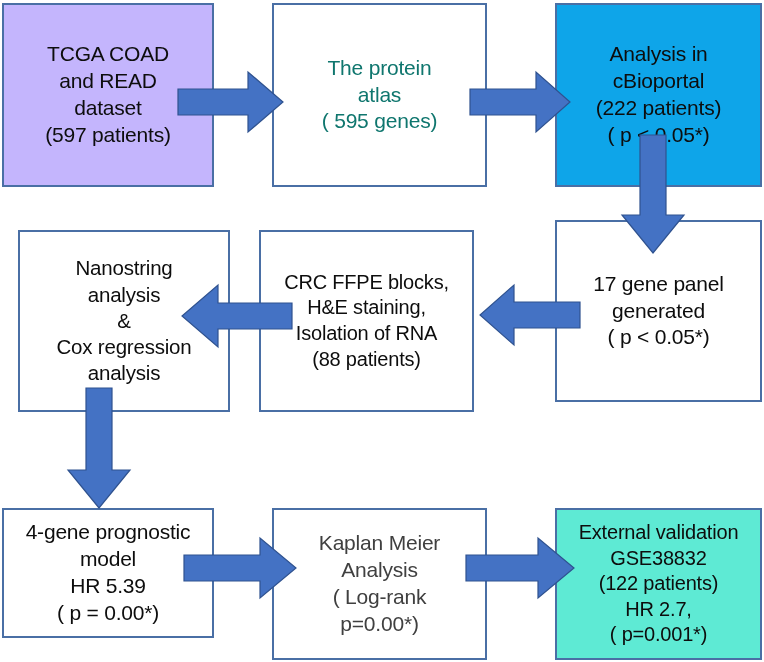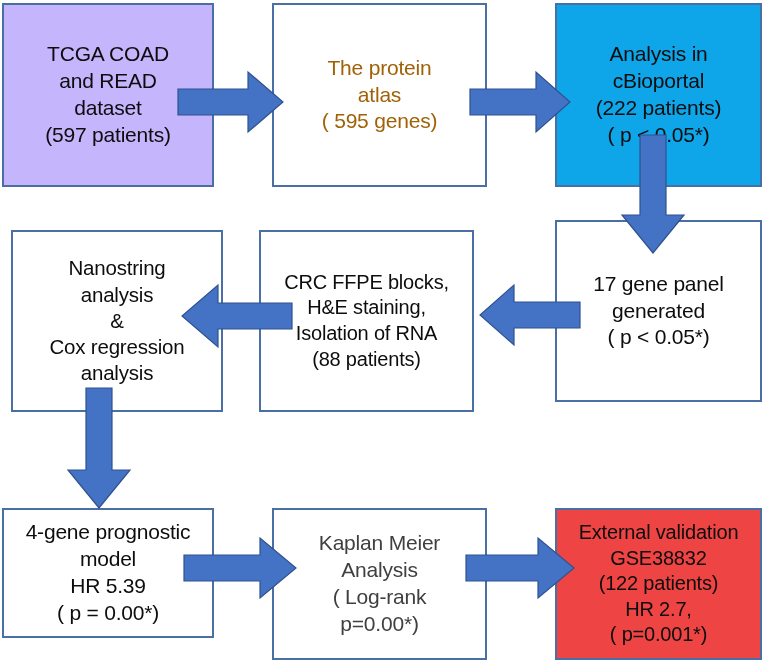--- a/index.html
+++ b/index.html
@@ -49,21 +49,21 @@
   .arrow-shape {
     fill: #4472c4;
     stroke: #2f528f;
     stroke-width: 1.2;
   }
   
   #node-tcga      { left: 2px;   top: 3px;   width: 212px; height: 184px; }
   #node-atlas     { left: 272px; top: 3px;   width: 215px; height: 184px; }
   #node-cbio      { left: 555px; top: 3px;   width: 207px; height: 184px; }
   
-  #node-nano      { left: 11px;   top: 230px; width: 212px; height: 182px; }
+  #node-nano      { left: 18px;   top: 230px; width: 212px; height: 182px; }
   #node-crc       { left: 259px; top: 230px; width: 215px; height: 182px; }
   #node-panel     { left: 555px; top: 220px; width: 207px; height: 182px; }
   
   #node-model     { left: 2px;   top: 508px; width: 212px; height: 130px; }
   #node-km        { left: 272px; top: 508px; width: 215px; height: 152px; }
   #node-ext       { left: 555px; top: 508px; width: 207px; height: 152px; }
   
   #node-crc  .node-text { font-size: 20px; }
   #node-ext  .node-text { font-size: 20px; }
   #node-nano .node-text { font-size: 20.5px; }
@@ -84,21 +84,21 @@
 <div id="flowchart" style="background: rgb(255, 255, 255);">
 
   <div class="node" id="node-tcga" style="border-color: rgb(74, 111, 165); background: #c4b5fd;">
     <span class="node-text" style="color: rgb(13, 13, 13);">TCGA COAD
 and READ
 dataset
 (597 patients)</span>
   </div>
 
   <div class="node" id="node-atlas" style="border-color: rgb(74, 111, 165); background: rgb(255, 255, 255);">
-    <span class="node-text" style="color: #a16207;">The protein
+    <span class="node-text" style="color: #0f766e;">The protein
 atlas
 ( 595 genes)</span>
   </div>
 
   <div class="node" id="node-cbio" style="border-color: rgb(74, 111, 165); background: #0ea5e9;">
     <span class="node-text" style="color: rgb(13, 13, 13);">Analysis in
 cBioportal
 (222 patients)
 ( p &lt; 0.05*)</span>
   </div>
@@ -131,21 +131,21 @@
 ( p = 0.00*)</span>
   </div>
 
   <div class="node" id="node-km" style="border-color: rgb(74, 111, 165); background: rgb(255, 255, 255);">
     <span class="node-text" style="color: #404040;">Kaplan Meier
 Analysis
 ( Log-rank
 p=0.00*)</span>
   </div>
 
-  <div class="node" id="node-ext" style="border-color: rgb(74, 111, 165); background: #ef4444;">
+  <div class="node" id="node-ext" style="border-color: rgb(74, 111, 165); background: #5eead4;">
     <span class="node-text" style="color: rgb(13, 13, 13);">External validation
 GSE38832
 (122 patients)
 HR 2.7,
 ( p=0.001*)</span>
   </div>
 
   <div class="arrow" id="arrow-tcga-atlas">
     <svg viewBox="0 0 105 60" width="105" height="60" preserveAspectRatio="none">
       <polygon class="arrow-shape" points="0,17 70,17 70,0 105,30 70,60 70,43 0,43" fill="#4472C4" stroke="#2F528F"></polygon>

